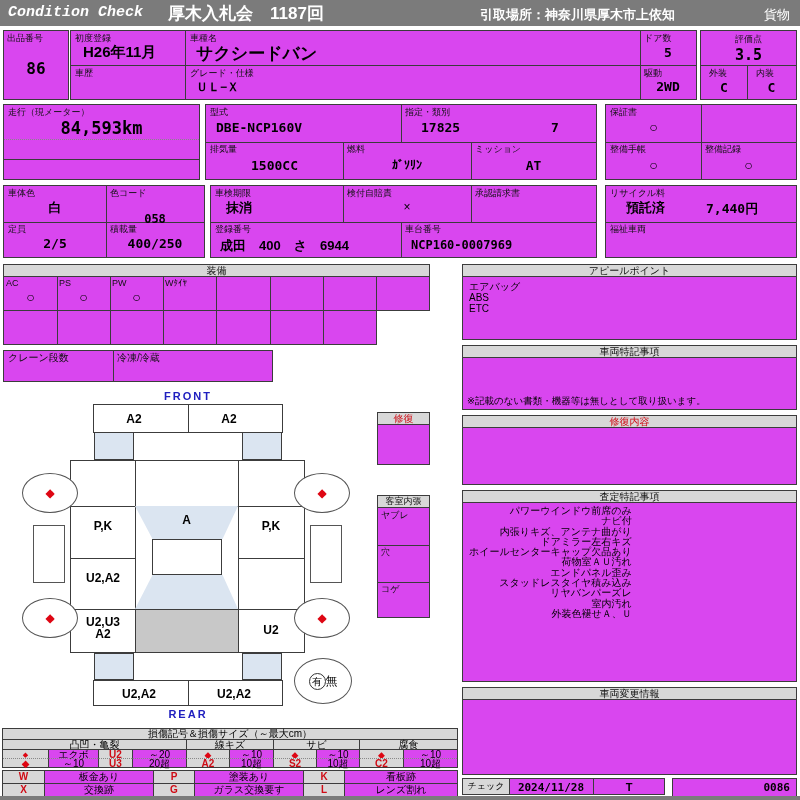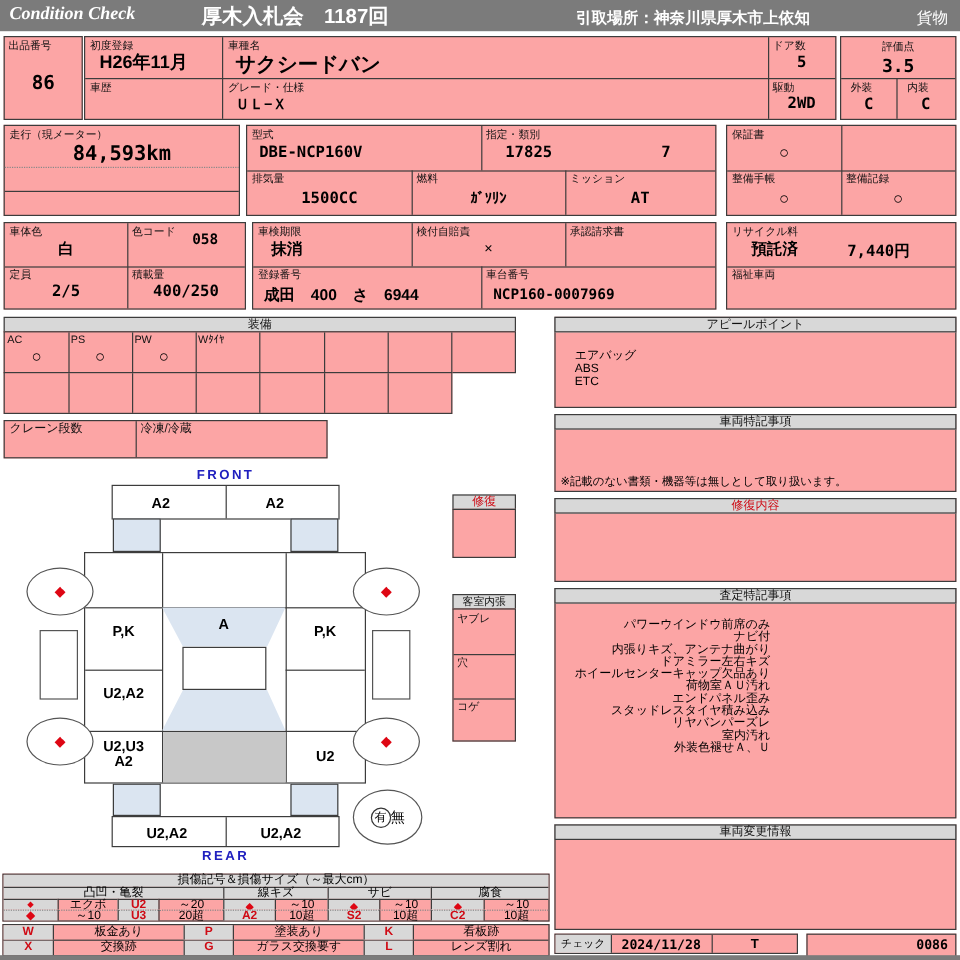--- a/index.html
+++ b/index.html
@@ -1,19 +1,19 @@
 <!DOCTYPE html>
 <html><head>
 <meta charset="utf-8">
 <style>
   html,body{margin:0;padding:0;background:#fff;}
   #sheet{position:relative;width:800px;height:800px;background:#fff;overflow:hidden;
          font-family:"Liberation Sans","DejaVu Sans",sans-serif;color:#000;}
   .abs{position:absolute;}
-  .box{position:absolute;border:1px solid #3c3c3c;background:#fca5a5;box-sizing:border-box;}
+  .box{position:absolute;border:1px solid #3c3c3c;background:#d946ef;box-sizing:border-box;}
   .nobg{background:transparent;}
   .lbl{position:absolute;font-size:9px;color:#111;white-space:nowrap;line-height:10px;}
   .val{position:absolute;font-weight:bold;color:#000;white-space:nowrap;}
   .mono{font-family:"DejaVu Sans Mono","Liberation Mono",monospace;}
   .ctr{text-align:center;}
   .vline{position:absolute;width:1px;background:#3c3c3c;}
   .hline{position:absolute;height:1px;background:#3c3c3c;}
   .dotline{position:absolute;height:0;border-top:1px dotted #888;}
   .bar{position:absolute;background:#d8d8d8;border:1px solid #3c3c3c;box-sizing:border-box;
        text-align:center;font-size:10px;line-height:11px;color:#111;}
@@ -25,29 +25,29 @@
   .wtxt{color:#fff;}
   .bluetxt{color:#2020bf;}
   .oval{position:absolute;border:1px solid #555;border-radius:50%;background:#fff;box-sizing:border-box;
         display:flex;align-items:center;justify-content:center;}
   .mir{position:absolute;border:1px solid #555;background:#fff;box-sizing:border-box;}
   .cell{position:absolute;box-sizing:border-box;font-size:10px;line-height:10px;text-align:center;}
   .gcell{background:#d8d8d8;}
   .lc{border-left:1px solid #3c3c3c;}
   .yucircle{display:inline-block;width:15px;height:15px;border:1px solid #333;border-radius:50%;
             font-size:10px;line-height:15px;text-align:center;vertical-align:middle;}
-  ul.plain{margin:10px;padding:0;list-style:none;}
+  ul.plain{margin:0;padding:0;list-style:none;}
 </style>
 </head>
 <body>
 
 <div id="sheet">
 
   <div class="topbar">
-    <div class="abs wtxt" style="left:8px;top:4px;font-size:15px;font-weight:bold;font-style:italic;font-family:Liberation Serif, serif;">Condition  Check</div>
+    <div class="abs wtxt" style="left:8px;top:4px;font-size:15px;font-weight:bold;font-style:italic;font-family:Liberation Mono, monospace;">Condition  Check</div>
     <div class="abs wtxt" style="left:168px;top:2px;font-size:17px;font-weight:bold;">厚木入札会　1187回</div>
     <div class="abs wtxt" style="left:480px;top:6px;font-size:13px;font-weight:bold;">引取場所：神奈川県厚木市上依知</div>
     <div class="abs wtxt" style="left:764px;top:6px;font-size:13px;">貨物</div>
   </div>
 
   <div class="box" style="left:3px;top:30px;width:66px;height:70px;">
     <div class="lbl" style="left:3px;top:2px;">出品番号</div>
     <div class="val mono ctr" style="left:0;top:28px;width:64px;font-size:16px;">86</div>
   </div>
   <div class="box" style="left:70px;top:30px;width:627px;height:70px;">
@@ -110,21 +110,21 @@
     <div class="lbl" style="left:99px;top:39px;">整備記録</div>
     <div class="val ctr" style="left:95px;top:52px;width:95px;font-size:14px;font-weight:normal;">○</div>
   </div>
 
   <div class="box" style="left:3px;top:185px;width:202px;height:73px;">
     <div class="hline" style="left:0;top:36px;width:200px;"></div>
     <div class="vline" style="left:102px;top:0;height:71px;"></div>
     <div class="lbl" style="left:4px;top:2px;">車体色</div>
     <div class="val ctr" style="left:0;top:13px;width:102px;font-size:13px;">白</div>
     <div class="lbl" style="left:106px;top:2px;">色コード</div>
-    <div class="val mono ctr" style="left:102px;top:6px;width:98px;font-size:12px;padding-left:16px;">058</div>
+    <div class="val mono ctr" style="left:102px;top:26px;width:98px;font-size:12px;">058</div>
     <div class="lbl" style="left:4px;top:38px;">定員</div>
     <div class="val mono ctr" style="left:0;top:50px;width:102px;font-size:13px;">2/5</div>
     <div class="lbl" style="left:106px;top:38px;">積載量</div>
     <div class="val mono ctr" style="left:102px;top:50px;width:98px;font-size:13px;">400/250</div>
   </div>
   <div class="box" style="left:210px;top:185px;width:387px;height:73px;">
     <div class="hline" style="left:0;top:36px;width:385px;"></div>
     <div class="vline" style="left:132px;top:0;height:36px;"></div>
     <div class="vline" style="left:260px;top:0;height:36px;"></div>
     <div class="vline" style="left:190px;top:36px;height:35px;"></div>

